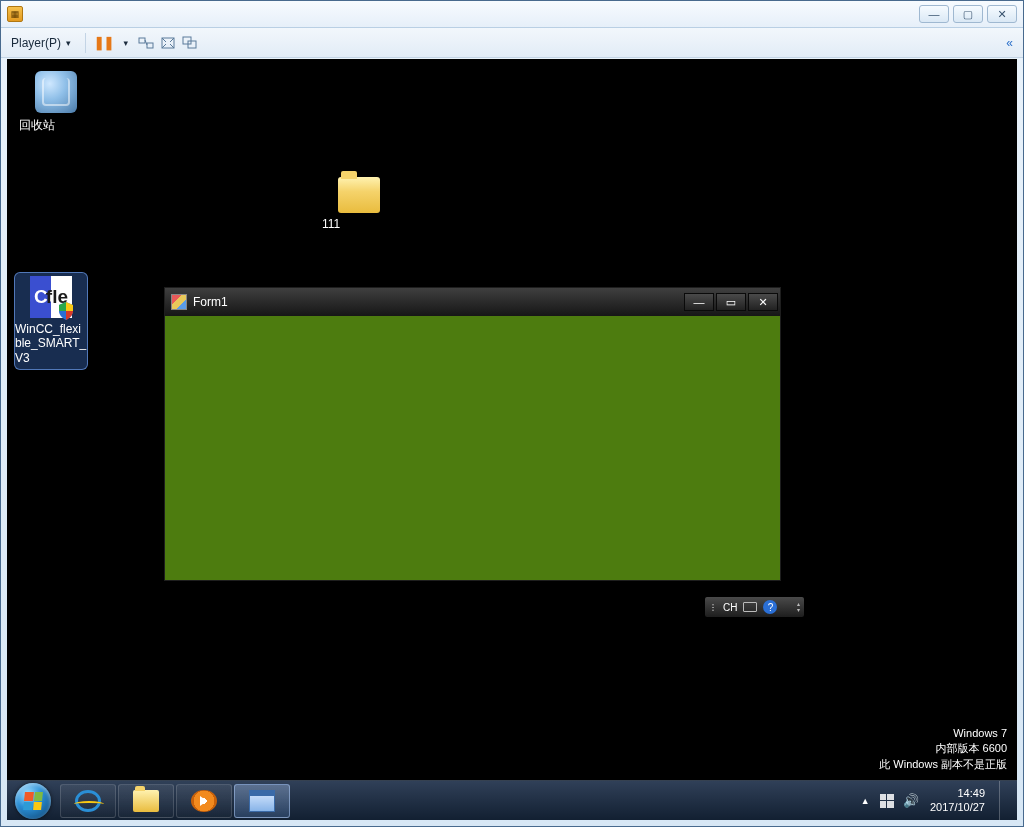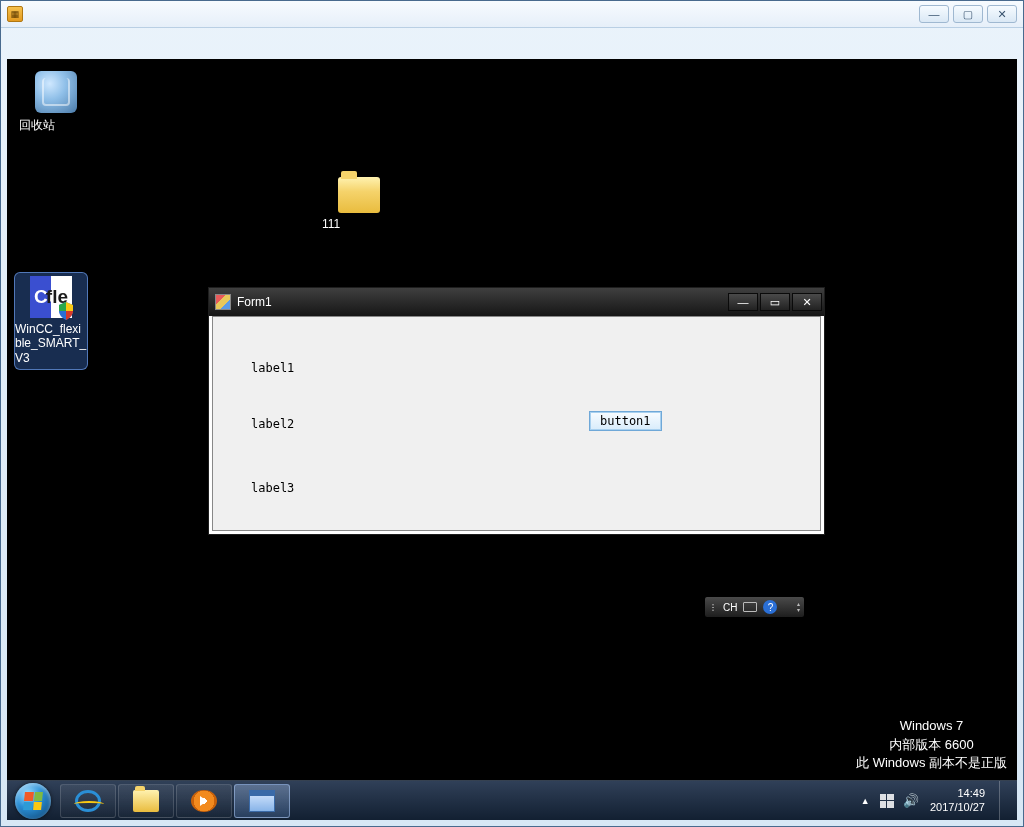--- a/index.html
+++ b/index.html
@@ -78,43 +78,42 @@
   background: linear-gradient(to right, #3a4fd0 0 50%, #fff 50% 100%);
 }
 .wincc .img span{color:#1a1a1a;mix-blend-mode:normal;}
 .wincc .img .left{color:#fff;position:absolute;left:4px;}
 .wincc .img .right{color:#1a1a1a;position:absolute;right:4px;}
 .wincc .shield{position:absolute;right:-2px;bottom:-2px;width:16px;height:18px;}
 .wincc .shield svg{width:100%;height:100%;}
 
 
 .watermark{
-  position:absolute; right:10px; bottom:48px; color:#fff; font-size:13px; text-align:center; line-height:1.4;
+  position:absolute; right:10px; bottom:48px; color:#fff; font-size:11px; text-align:right; line-height:1.4;
 }
 
 
 .ime-bar{
   position:absolute; left:697px; top:537px; width:101px; height:22px;
   background: linear-gradient(to bottom,#4a4a4a,#1e1e1e);
   border:1px solid #000; border-radius:3px;
   display:flex; align-items:center; gap:6px; padding:0 4px;
   color:#fff; font-size:10px;
 }
 .ime-bar .help{width:14px;height:14px;border-radius:50%;background:#2a6fd6;color:#fff;display:flex;align-items:center;justify-content:center;font-size:10px;}
 .ime-bar .grip{margin-left:auto;display:flex;flex-direction:column;gap:1px;}
 .ime-bar .grip span{font-size:6px;line-height:5px;color:#bbb;}
 .ime-bar .kbd{width:14px;height:10px;border:1px solid #bbb;border-radius:1px;}
 
 
 .form1{
-  position:absolute; left:157px; top:228px; width:617px; height:248px;
-  background:#ffffff;
+  position:absolute; left:157px; top:228px; width:617px; height:294px;
+  background:#4d7c0f;
   border:1px solid #1e1e1e;
   box-shadow: 0 0 0 1px #000;
-  margin-left: 44px;
 }
 .form1 .f1-titlebar{
   height:28px; background: linear-gradient(to bottom,#3f3f3f,#161616);
   color:#fff; display:flex; align-items:center; padding:0 2px 0 6px; font-size:12px;
 }
 .form1 .f1-icon{width:16px;height:16px;margin-right:6px;background:linear-gradient(135deg,#e85a5a 0 33%,#e8c85a 33% 66%,#5a9be8 66% 100%);border:1px solid #888;}
 .form1 .f1-titlebar .spacer{flex:1;}
 .form1 .f1-btn{
   width:30px;height:18px;margin-left:2px;background:linear-gradient(to bottom,#4a4a4a,#222);
   border:1px solid #0a0a0a;display:flex;align-items:center;justify-content:center;color:#fff;font-size:11px;cursor:pointer;font-family:Arial;
@@ -184,20 +183,46 @@
 <div class="vm-window">
 
   <div class="vm-titlebar">
     <div class="vm-icon">▦</div>
     <div class="spacer"></div>
     <div class="vm-winbtn">—</div>
     <div class="vm-winbtn">▢</div>
     <div class="vm-winbtn">✕</div>
   </div>
 
+  <div class="vm-toolbar">
+    <div class="menu drop">Player(P)</div>
+    <div class="sep"></div>
+    <div class="tb-icon tb-pause">❚❚</div>
+    <div class="menu drop"></div>
+    <div class="tb-icon">
+        <svg width="16" height="16">
+          <rect x="1" y="3" width="6" height="5" fill="none" stroke="#5a7a9a"></rect>
+          <rect x="9" y="8" width="6" height="5" fill="none" stroke="#5a7a9a"></rect>
+          <path d="M7 5 L9 10" stroke="#5a7a9a"></path>
+        </svg>
+      </div>
+    <div class="tb-icon">
+        <svg width="16" height="16">
+          <rect x="2" y="3" width="12" height="10" fill="none" stroke="#5a7a9a"></rect>
+          <path d="M2 3 L6 7 M14 3 L10 7 M2 13 L6 9 M14 13 L10 9" stroke="#5a7a9a"></path>
+        </svg>
+      </div>
+    <div class="tb-icon">
+        <svg width="16" height="16">
+          <rect x="1" y="2" width="8" height="7" fill="none" stroke="#5a7a9a"></rect>
+          <rect x="6" y="6" width="8" height="7" fill="none" stroke="#5a7a9a"></rect>
+        </svg>
+      </div>
+    <div class="collapse">«</div>
+  </div>
 
   <div class="guest">
 
     <div class="desk-icon recycle-bin" style="left:12px; top:12px;">
       <div class="img"></div>
       <div>回收站</div>
     </div>
 
     <div class="desk-icon folder" style="left:315px; top:112px;">
       <div class="img"></div>
@@ -221,26 +246,20 @@
     </div>
 
     <div class="form1">
       <div class="f1-titlebar">
         <div class="f1-icon"></div>
         <span>Form1</span>
         <div class="spacer"></div>
         <div class="f1-btn">—</div>
         <div class="f1-btn">▭</div>
         <div class="f1-btn">✕</div>
-      </div>
-      <div class="f1-body">
-        <div class="lbl" style="left:38px; top:44px;">label1</div>
-        <div class="lbl" style="left:38px; top:100px;">label2</div>
-        <div class="lbl" style="left:38px; top:164px;">label3</div>
-        <button class="btn" style="left:376px; top:94px;">button1</button>
       </div>
     </div>
 
     <div class="ime-bar">
       <span style="font-size:8px;">⋮</span>
       <span>CH</span>
       <div class="kbd"></div>
       <div class="help">?</div>
       <div class="grip">
           <span>▴</span>

